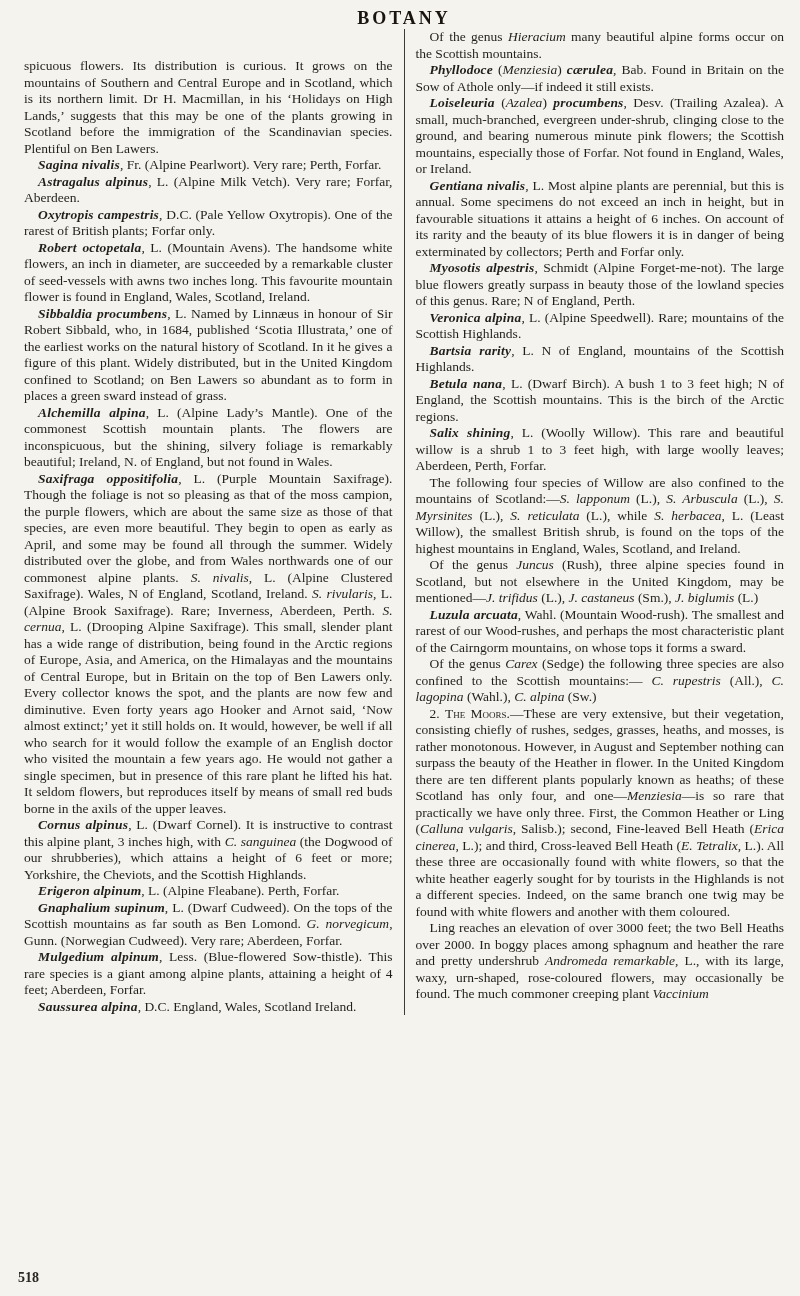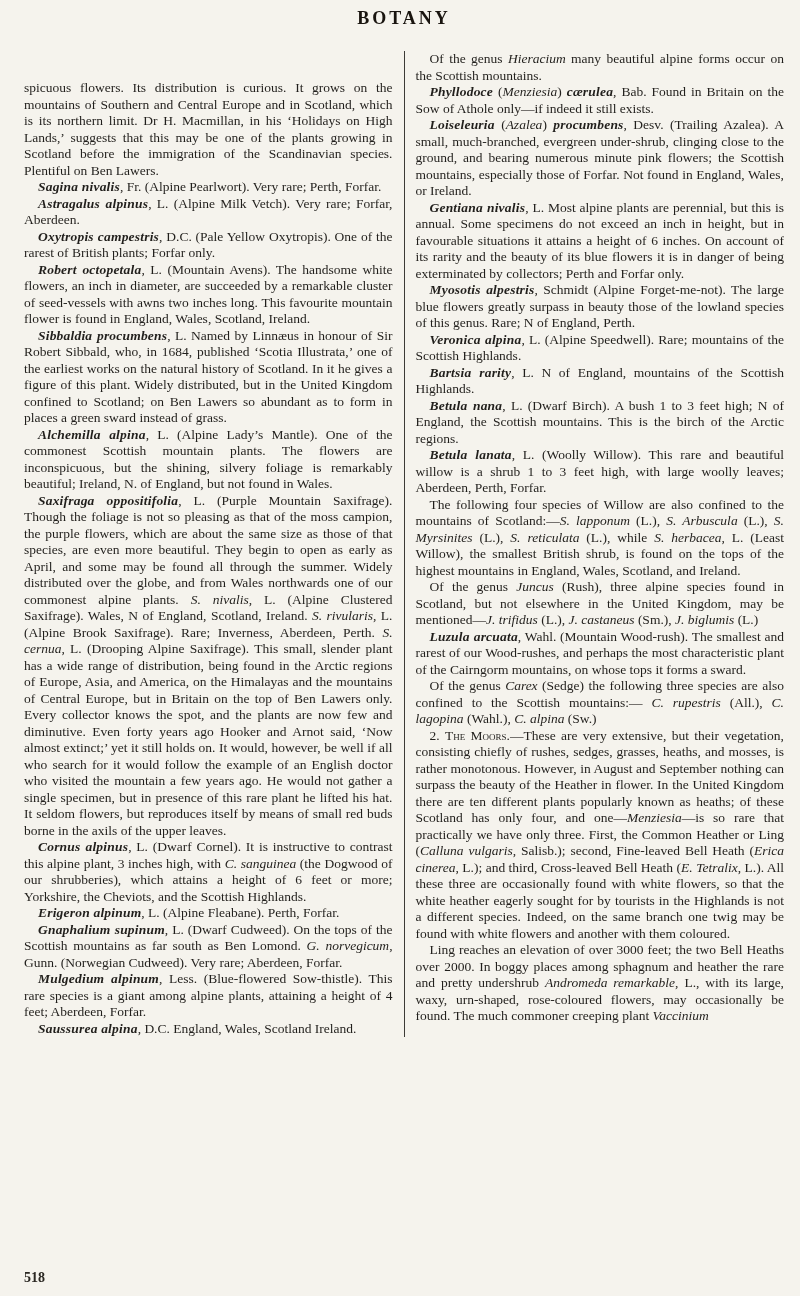--- a/index.html
+++ b/index.html
@@ -20,21 +20,21 @@
     height: 1296px;
     padding: 8px 16px 0 24px;
     position: relative;
   }
   .header {
     text-align: center;
     font-weight: bold;
     font-size: 18px;
     letter-spacing: 3px;
     color: #19140f;
-    margin-bottom: 22px;
+    margin-bottom: 0;
   }
   .columns {
     display: flex;
     align-items: stretch;
   }
   .col {
     flex: 1 1 0;
     font-size: 13.5px;
     line-height: 16.5px;
   }
@@ -48,21 +48,21 @@
   p.para {
     margin: 0;
     text-align: justify;
     text-indent: 14px;
   }
   p.para.noindent { text-indent: 0; margin-top: 29px; }
   .sc { font-variant: small-caps; }
   i b, b i { letter-spacing: 0.2px; }
   .page-number {
     position: absolute;
-    left: 24px;
+    left: 18px;
     bottom: 10px;
     font-size: 14px;
     font-weight: bold;
     color: #2a2722;
   }
 </style>
 </head>
 <body>
 
 <div class="page">
@@ -87,21 +87,21 @@
     <div class="col-divider"></div>
     <div class="col col-right">
         <p class="para">Of the genus <i>Hieracium</i> many beautiful alpine forms occur on the Scottish mountains.</p>
         <p class="para"><b><i>Phyllodoce</i></b> (<i>Menziesia</i>) <b><i>cærulea</i></b>, Bab. Found in Britain on the Sow of Athole only—if indeed it still exists.</p>
         <p class="para"><b><i>Loiseleuria</i></b> (<i>Azalea</i>) <b><i>procumbens</i></b>, Desv. (Trailing Azalea). A small, much-branched, evergreen under-shrub, clinging close to the ground, and bearing numerous minute pink flowers; the Scottish mountains, especially those of Forfar. Not found in England, Wales, or Ireland.</p>
         <p class="para"><b><i>Gentiana nivalis</i></b>, L. Most alpine plants are perennial, but this is annual. Some specimens do not exceed an inch in height, but in favourable situations it attains a height of 6 inches. On account of its rarity and the beauty of its blue flowers it is in danger of being exterminated by collectors; Perth and Forfar only.</p>
         <p class="para"><b><i>Myosotis alpestris</i></b>, Schmidt (Alpine Forget-me-not). The large blue flowers greatly surpass in beauty those of the lowland species of this genus. Rare; N of England, Perth.</p>
         <p class="para"><b><i>Veronica alpina</i></b>, L. (Alpine Speedwell). Rare; mountains of the Scottish Highlands.</p>
         <p class="para"><b><i>Bartsia rarity</i></b>, L. N of England, mountains of the Scottish Highlands.</p>
         <p class="para"><b><i>Betula nana</i></b>, L. (Dwarf Birch). A bush 1 to 3 feet high; N of England, the Scottish mountains. This is the birch of the Arctic regions.</p>
-        <p class="para"><b><i>Betula lanata</i></b>, L. (Woolly Willow). This rare and beautiful willow is a shrub 1 to 3 feet high, with large woolly leaves; Aberdeen, Perth, Forfar.</p>
+        <p class="para"><b><i>Salix shining</i></b>, L. (Woolly Willow). This rare and beautiful willow is a shrub 1 to 3 feet high, with large woolly leaves; Aberdeen, Perth, Forfar.</p>
         <p class="para">The following four species of Willow are also confined to the mountains of Scotland:—<i>S. lapponum</i> (L.), <i>S. Arbuscula</i> (L.), <i>S. Myrsinites</i> (L.), <i>S. reticulata</i> (L.), while <i>S. herbacea</i>, L. (Least Willow), the smallest British shrub, is found on the tops of the highest mountains in England, Wales, Scotland, and Ireland.</p>
         <p class="para">Of the genus <i>Juncus</i> (Rush), three alpine species found in Scotland, but not elsewhere in the United Kingdom, may be mentioned—<i>J. trifidus</i> (L.), <i>J. castaneus</i> (Sm.), <i>J. biglumis</i> (L.)</p>
         <p class="para"><b><i>Luzula arcuata</i></b>, Wahl. (Mountain Wood-rush). The smallest and rarest of our Wood-rushes, and perhaps the most characteristic plant of the Cairngorm mountains, on whose tops it forms a sward.</p>
         <p class="para">Of the genus <i>Carex</i> (Sedge) the following three species are also confined to the Scottish mountains:— <i>C. rupestris</i> (All.), <i>C. lagopina</i> (Wahl.), <i>C. alpina</i> (Sw.)</p>
         <p class="para">2. <span class="sc">The Moors</span>.—These are very extensive, but their vegetation, consisting chiefly of rushes, sedges, grasses, heaths, and mosses, is rather monotonous. However, in August and September nothing can surpass the beauty of the Heather in flower. In the United Kingdom there are ten different plants popularly known as heaths; of these Scotland has only four, and one—<i>Menziesia</i>—is so rare that practically we have only three. First, the Common Heather or Ling (<i>Calluna vulgaris</i>, Salisb.); second, Fine-leaved Bell Heath (<i>Erica cinerea</i>, L.); and third, Cross-leaved Bell Heath (<i>E. Tetralix</i>, L.). All these three are occasionally found with white flowers, so that the white heather eagerly sought for by tourists in the Highlands is not a different species. Indeed, on the same branch one twig may be found with white flowers and another with them coloured.</p>
         <p class="para">Ling reaches an elevation of over 3000 feet; the two Bell Heaths over 2000. In boggy places among sphagnum and heather the rare and pretty undershrub <i>Andromeda remarkable</i>, L., with its large, waxy, urn-shaped, rose-coloured flowers, may occasionally be found. The much commoner creeping plant <i>Vaccinium</i></p>
       </div>
   </div>
 
   <div class="page-number">518</div>

